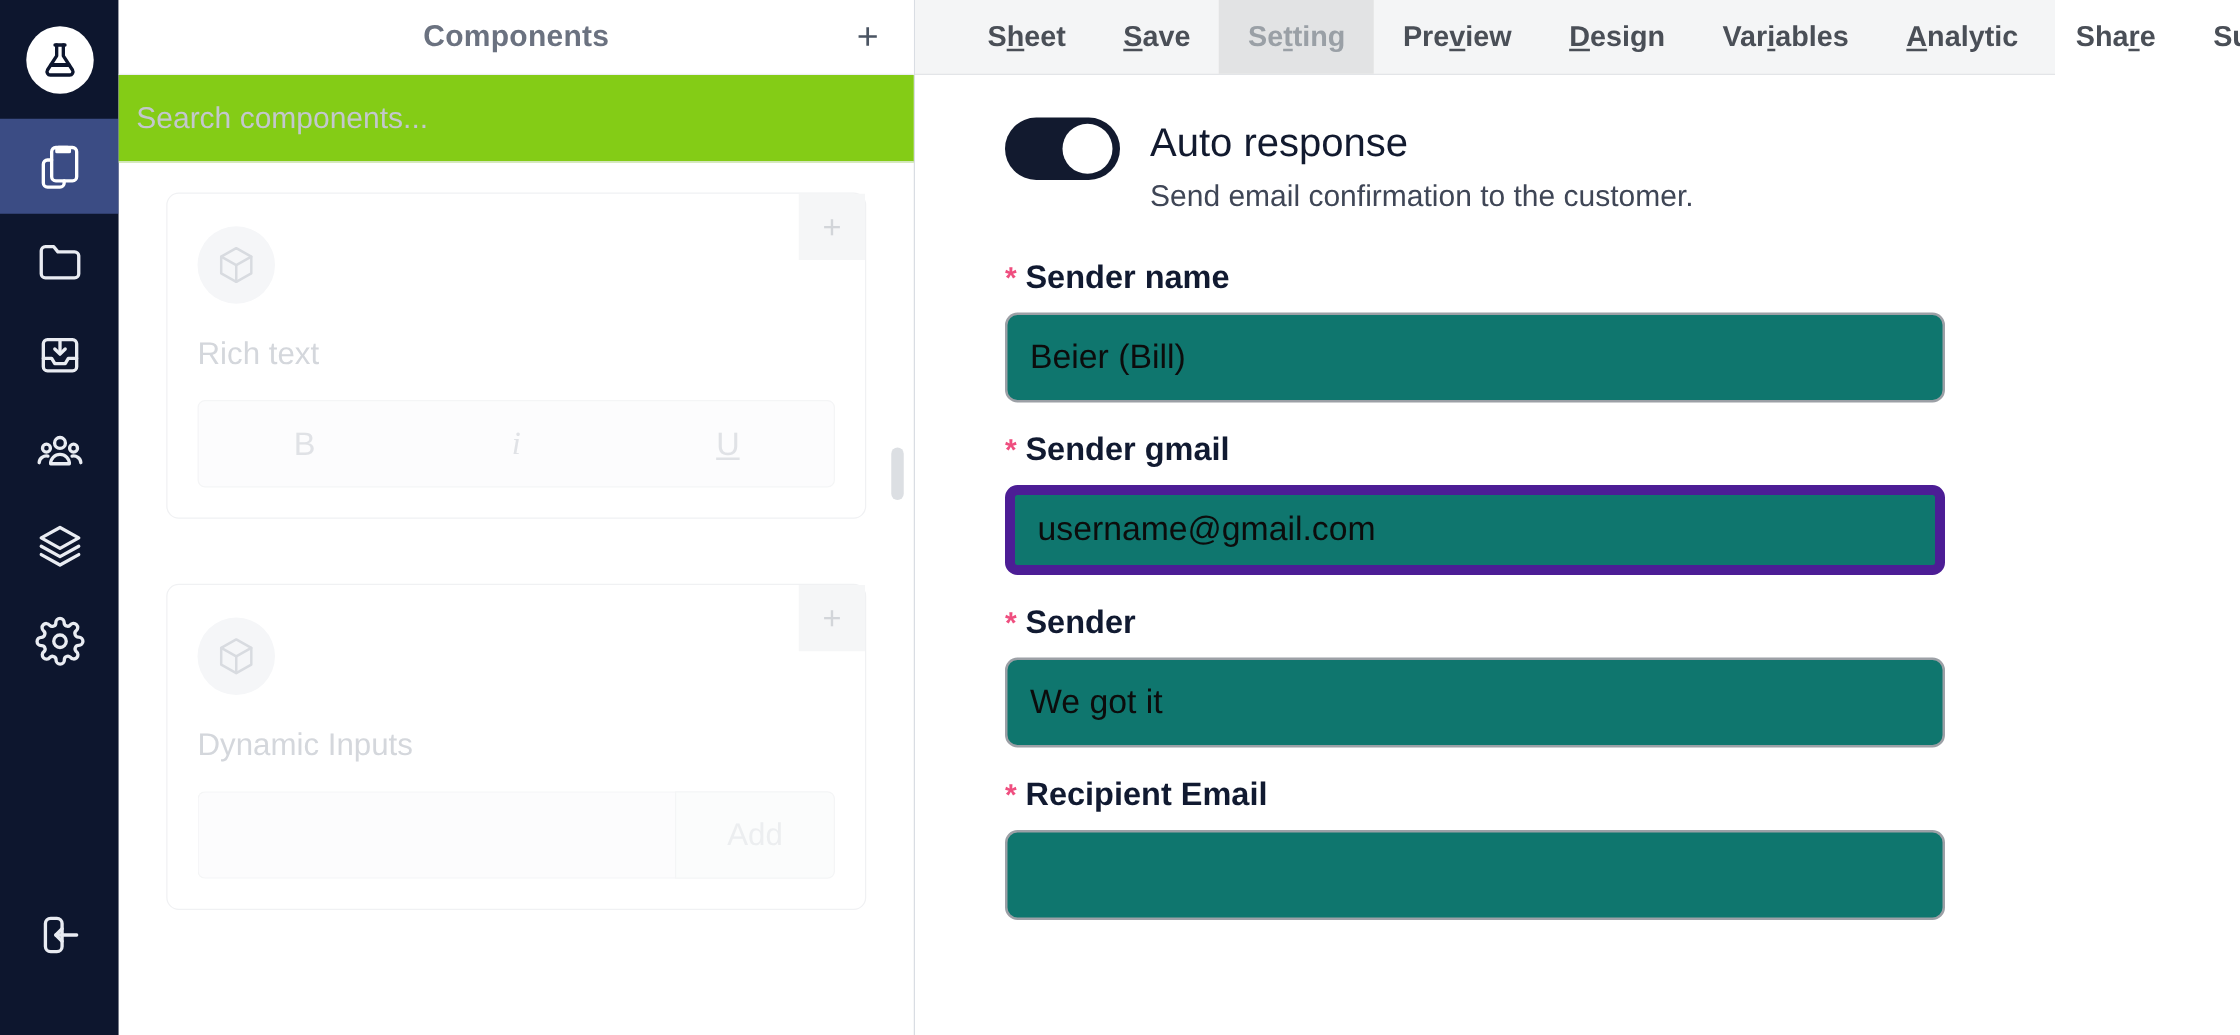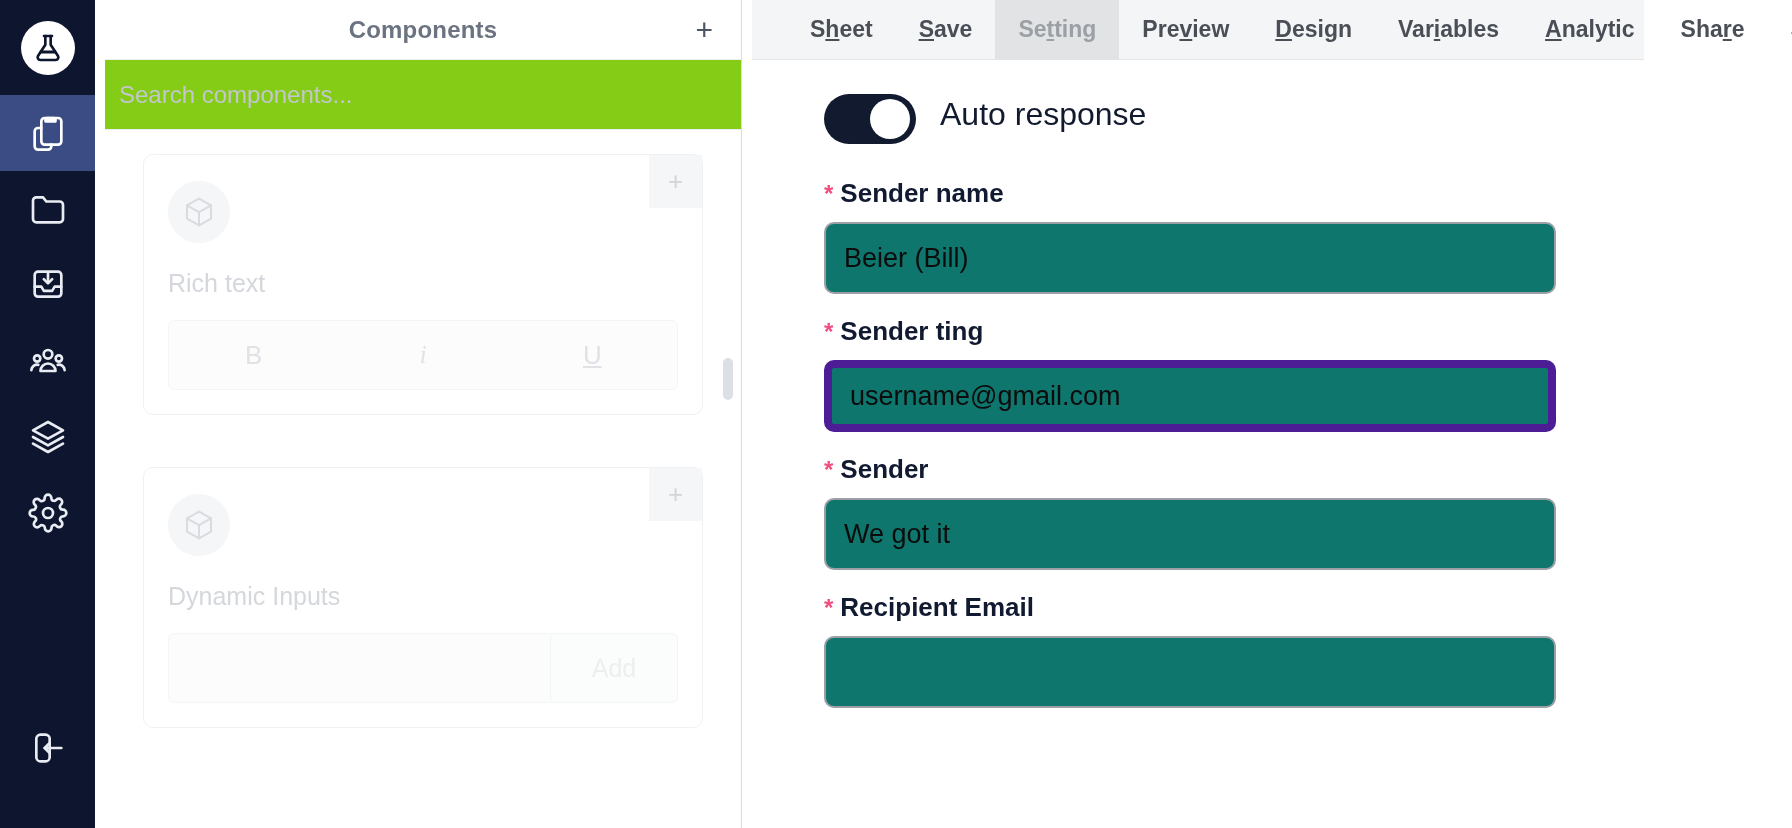--- a/index.html
+++ b/index.html
@@ -3,21 +3,21 @@
 <meta charset="utf-8">
 <title>Form Builder — Setting</title>
 <style>
   * { box-sizing: border-box; margin: 0; padding: 0; }
   html, body {
     width: 1792px; height: 828px;
     overflow: hidden;
     background: #ffffff;
     font-family: "Liberation Sans", sans-serif;
   }
-  .app { display: flex; width: 1644px; height: 828px; gap: 10px; }
+  .app { display: flex; width: 1644px; height: 828px; }
 
   
   .rail {
     width: 95px; height: 828px;
     background: #0d162e;
     display: flex; flex-direction: column; align-items: center;
     flex: 0 0 95px;
   }
   .rail-logo {
     height: 95px; width: 95px;
@@ -355,35 +355,36 @@
 
     <div class="content">
       <div class="content-inner">
 
         <div class="toggle-row">
           <div class="toggle">
             <div class="toggle-knob"></div>
           </div>
           <div class="toggle-text">
             <div class="toggle-title">Auto response</div>
+            <div class="toggle-sub">Send email confirmation to the customer.</div>
           </div>
         </div>
 
         <div class="field">
           <div class="field-label">
             <span class="req">*</span>
             <span>Sender name</span>
           </div>
           <input class="field-input" type="text" value="Beier (Bill)" style="">
         </div>
 
         <div class="field">
           <div class="field-label">
             <span class="req">*</span>
-            <span>Sender ting</span>
+            <span>Sender gmail</span>
           </div>
           <input class="field-input focused" type="text" value="username@gmail.com" style="">
         </div>
 
         <div class="field">
           <div class="field-label">
             <span class="req">*</span>
             <span>Sender</span>
           </div>
           <input class="field-input" type="text" value="We got it" style="">

